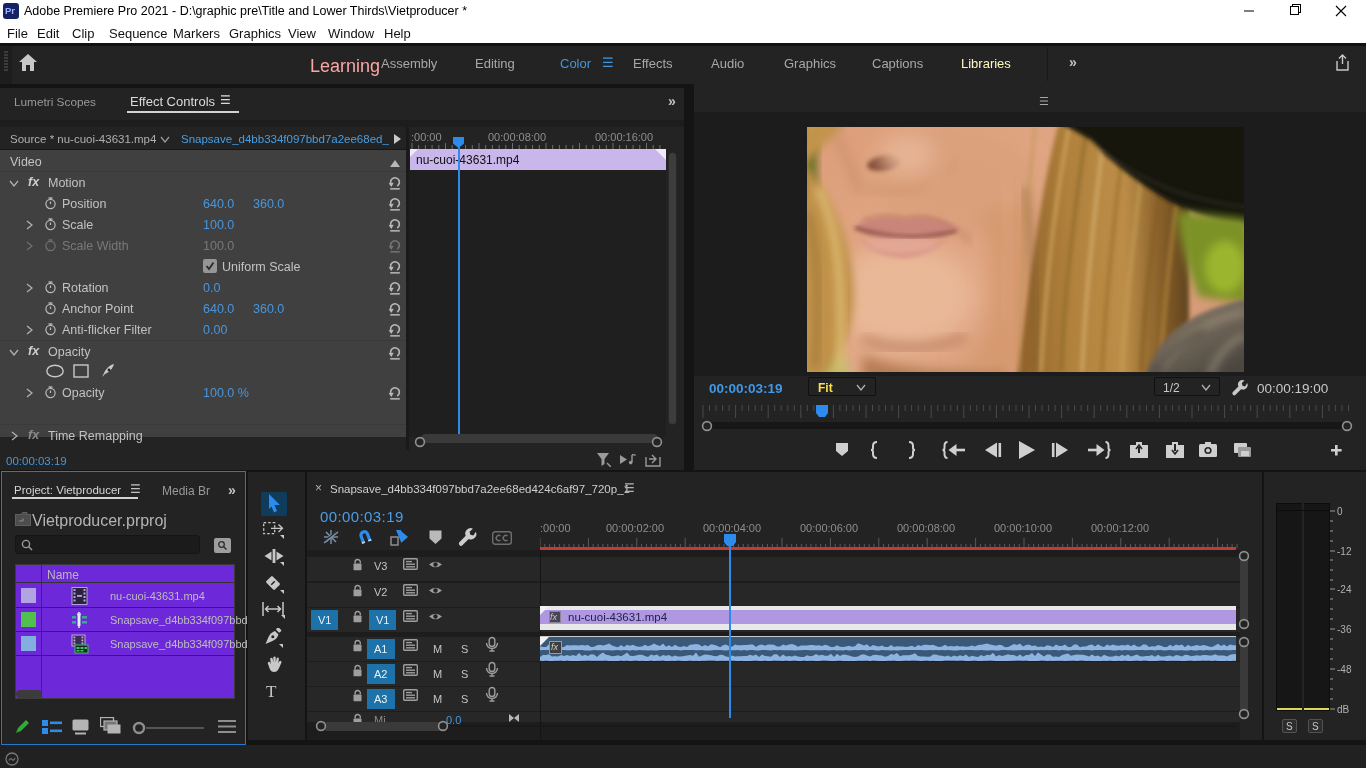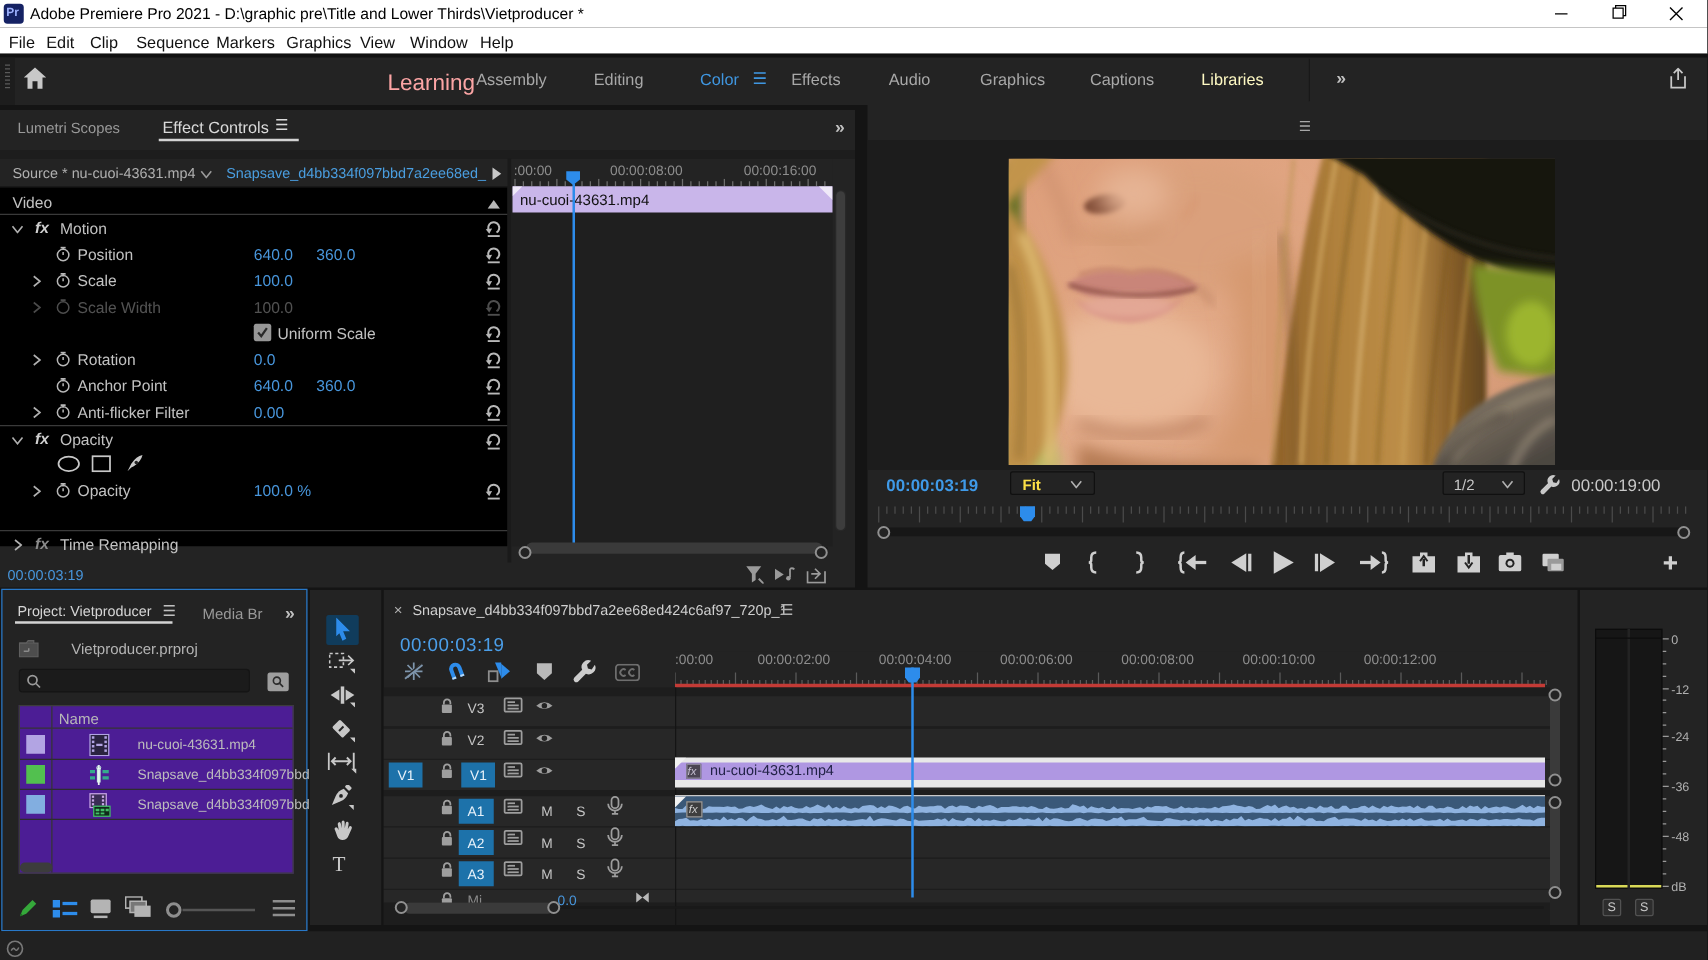--- a/index.html
+++ b/index.html
@@ -80,21 +80,21 @@
 <div class="abs" style="left:0;top:127px;width:409px;height:23px;background:#232323;border-bottom:1px solid #161616;"></div>
 <div class="tx" style="left:10px;top:133px;font-size:11.5px;color:#b0b0b0;">Source * nu-cuoi-43631.mp4</div>
 <svg class="abs" style="left:160px;top:136px;width:10px;height:7px" viewBox="0 0 10 7">
       <path d="M1 1 L5 6 L9 1" fill="none" stroke="#999" stroke-width="1.3"></path>
     </svg>
 <div class="tx" style="left:181px;top:133px;font-size:11.5px;color:#4a9ee0;">Snapsave_d4bb334f097bbd7a2ee68ed_</div>
 <svg class="abs" style="left:393px;top:133px;width:9px;height:12px" viewBox="0 0 9 12">
       <path d="M1 1 L8 6 L1 11 Z" fill="#c8c8c8"></path>
     </svg>
 
-<div id="ecprows" class="abs" style="left:0;top:150px;width:406px;height:287px;background:#000000;font-size:12.5px;color:#c2c2c2;">
+<div id="ecprows" class="abs" style="left:0;top:150px;width:406px;height:287px;background:#404040;font-size:12.5px;color:#c2c2c2;">
 
   <div class="abs" style="left:0;top:2px;width:406px;height:20px;border-bottom:1px solid #3a3a3a;">
     <div class="tx" style="left:10px;top:3px;">Video</div>
     <svg class="abs" style="left:390px;top:8px;width:10px;height:7px" viewBox="0 0 10 7">
           <path d="M5 0 L10 7 L0 7 Z" fill="#b8b8b8"></path>
         </svg>
   </div>
 
   <div class="abs" style="left:0;top:23px;width:406px;height:20px;">
     <svg class="abs" style="left:9px;top:7px;width:10px;height:7px" viewBox="0 0 10 7">
@@ -653,34 +653,34 @@
 <div class="abs" style="left:12px;top:497px;width:126px;height:2px;background:#d3d3d3;"></div>
 <div class="tx" style="left:130px;top:482px;font-size:12px;color:#c0c0c0;">☰</div>
 <div class="tx" style="left:162px;top:484px;font-size:12px;color:#999999;">Media Br</div>
 <div class="tx" style="left:228px;top:482px;font-size:14px;font-weight:bold;color:#c0c0c0;">»</div>
 
 <svg class="abs" style="left:15px;top:512px;width:16px;height:14px" viewBox="0 0 16 14">
       <rect x="0.5" y="2.5" width="15" height="11" fill="#4d4d4d" stroke="#5f5f5f"></rect>
       <path d="M0.5 2.5 L6 2.5 L7.5 0.5 L12 0.5 L12 2.5" fill="#4d4d4d" stroke="#5f5f5f"></path>
       <path d="M4 9 L8 9 M8 6.5 L8 9" stroke="#8a8a8a" stroke-width="1.2"></path>
     </svg>
-<div class="tx" style="left:57px;top:512px;font-size:12px;color:#b4b4b4;">Vietproducer.prproj</div>
+<div class="tx" style="left:32px;top:512px;font-size:16px;color:#b4b4b4;">Vietproducer.prproj</div>
 
 <div class="abs" style="left:15px;top:535px;width:185px;height:19px;background:#1b1b1b;border:1px solid #151515;border-radius:3px;"></div>
 <svg class="abs" style="left:21px;top:539px;width:12px;height:12px" viewBox="0 0 12 12">
       <circle cx="5" cy="5" r="3.6" fill="none" stroke="#9a9a9a" stroke-width="1.4"></circle>
       <line x1="7.8" y1="7.8" x2="11" y2="11" stroke="#9a9a9a" stroke-width="1.4"></line>
     </svg>
 <div class="abs" style="left:214px;top:538px;width:17px;height:15px;background:#9e9e9e;border-radius:2px;"></div>
 <svg class="abs" style="left:217px;top:540px;width:11px;height:11px" viewBox="0 0 11 11">
       <circle cx="4.5" cy="4.5" r="2.8" fill="none" stroke="#2b2b2b" stroke-width="1.3"></circle>
       <line x1="6.7" y1="6.7" x2="9.5" y2="9.5" stroke="#2b2b2b" stroke-width="1.3"></line>
     </svg>
 
-<div class="abs" style="left:15px;top:564px;width:220px;height:135px;background:#4c1d95;border:1px solid #3c3c3c;">
+<div class="abs" style="left:15px;top:564px;width:220px;height:135px;background:#6d28d9;border:1px solid #3c3c3c;">
   <div class="abs" style="left:0;top:0;width:218px;height:18px;border-bottom:1px solid #343434;"></div>
   <div class="abs" style="left:25px;top:0;width:1px;height:133px;background:#343434;"></div>
   <div class="tx" style="left:31px;top:3px;font-size:12px;color:#b8b8b8;">Name</div>
 
   <div class="abs" style="left:0;top:19px;width:218px;height:24px;border-bottom:1px solid #2d2d2d;">
     <div class="abs" style="left:5px;top:4px;width:15px;height:15px;background:#b2a4e3;"></div>
     <svg class="abs" style="left:55px;top:3px;width:17px;height:18px" viewBox="0 0 17 18">
           <rect x="1" y="0.5" width="15" height="17" fill="#2a2340" stroke="#b2a4e3" stroke-width="1"></rect>
           <g fill="#b2a4e3">
             <rect x="2.5" y="2" width="2" height="2"></rect>

